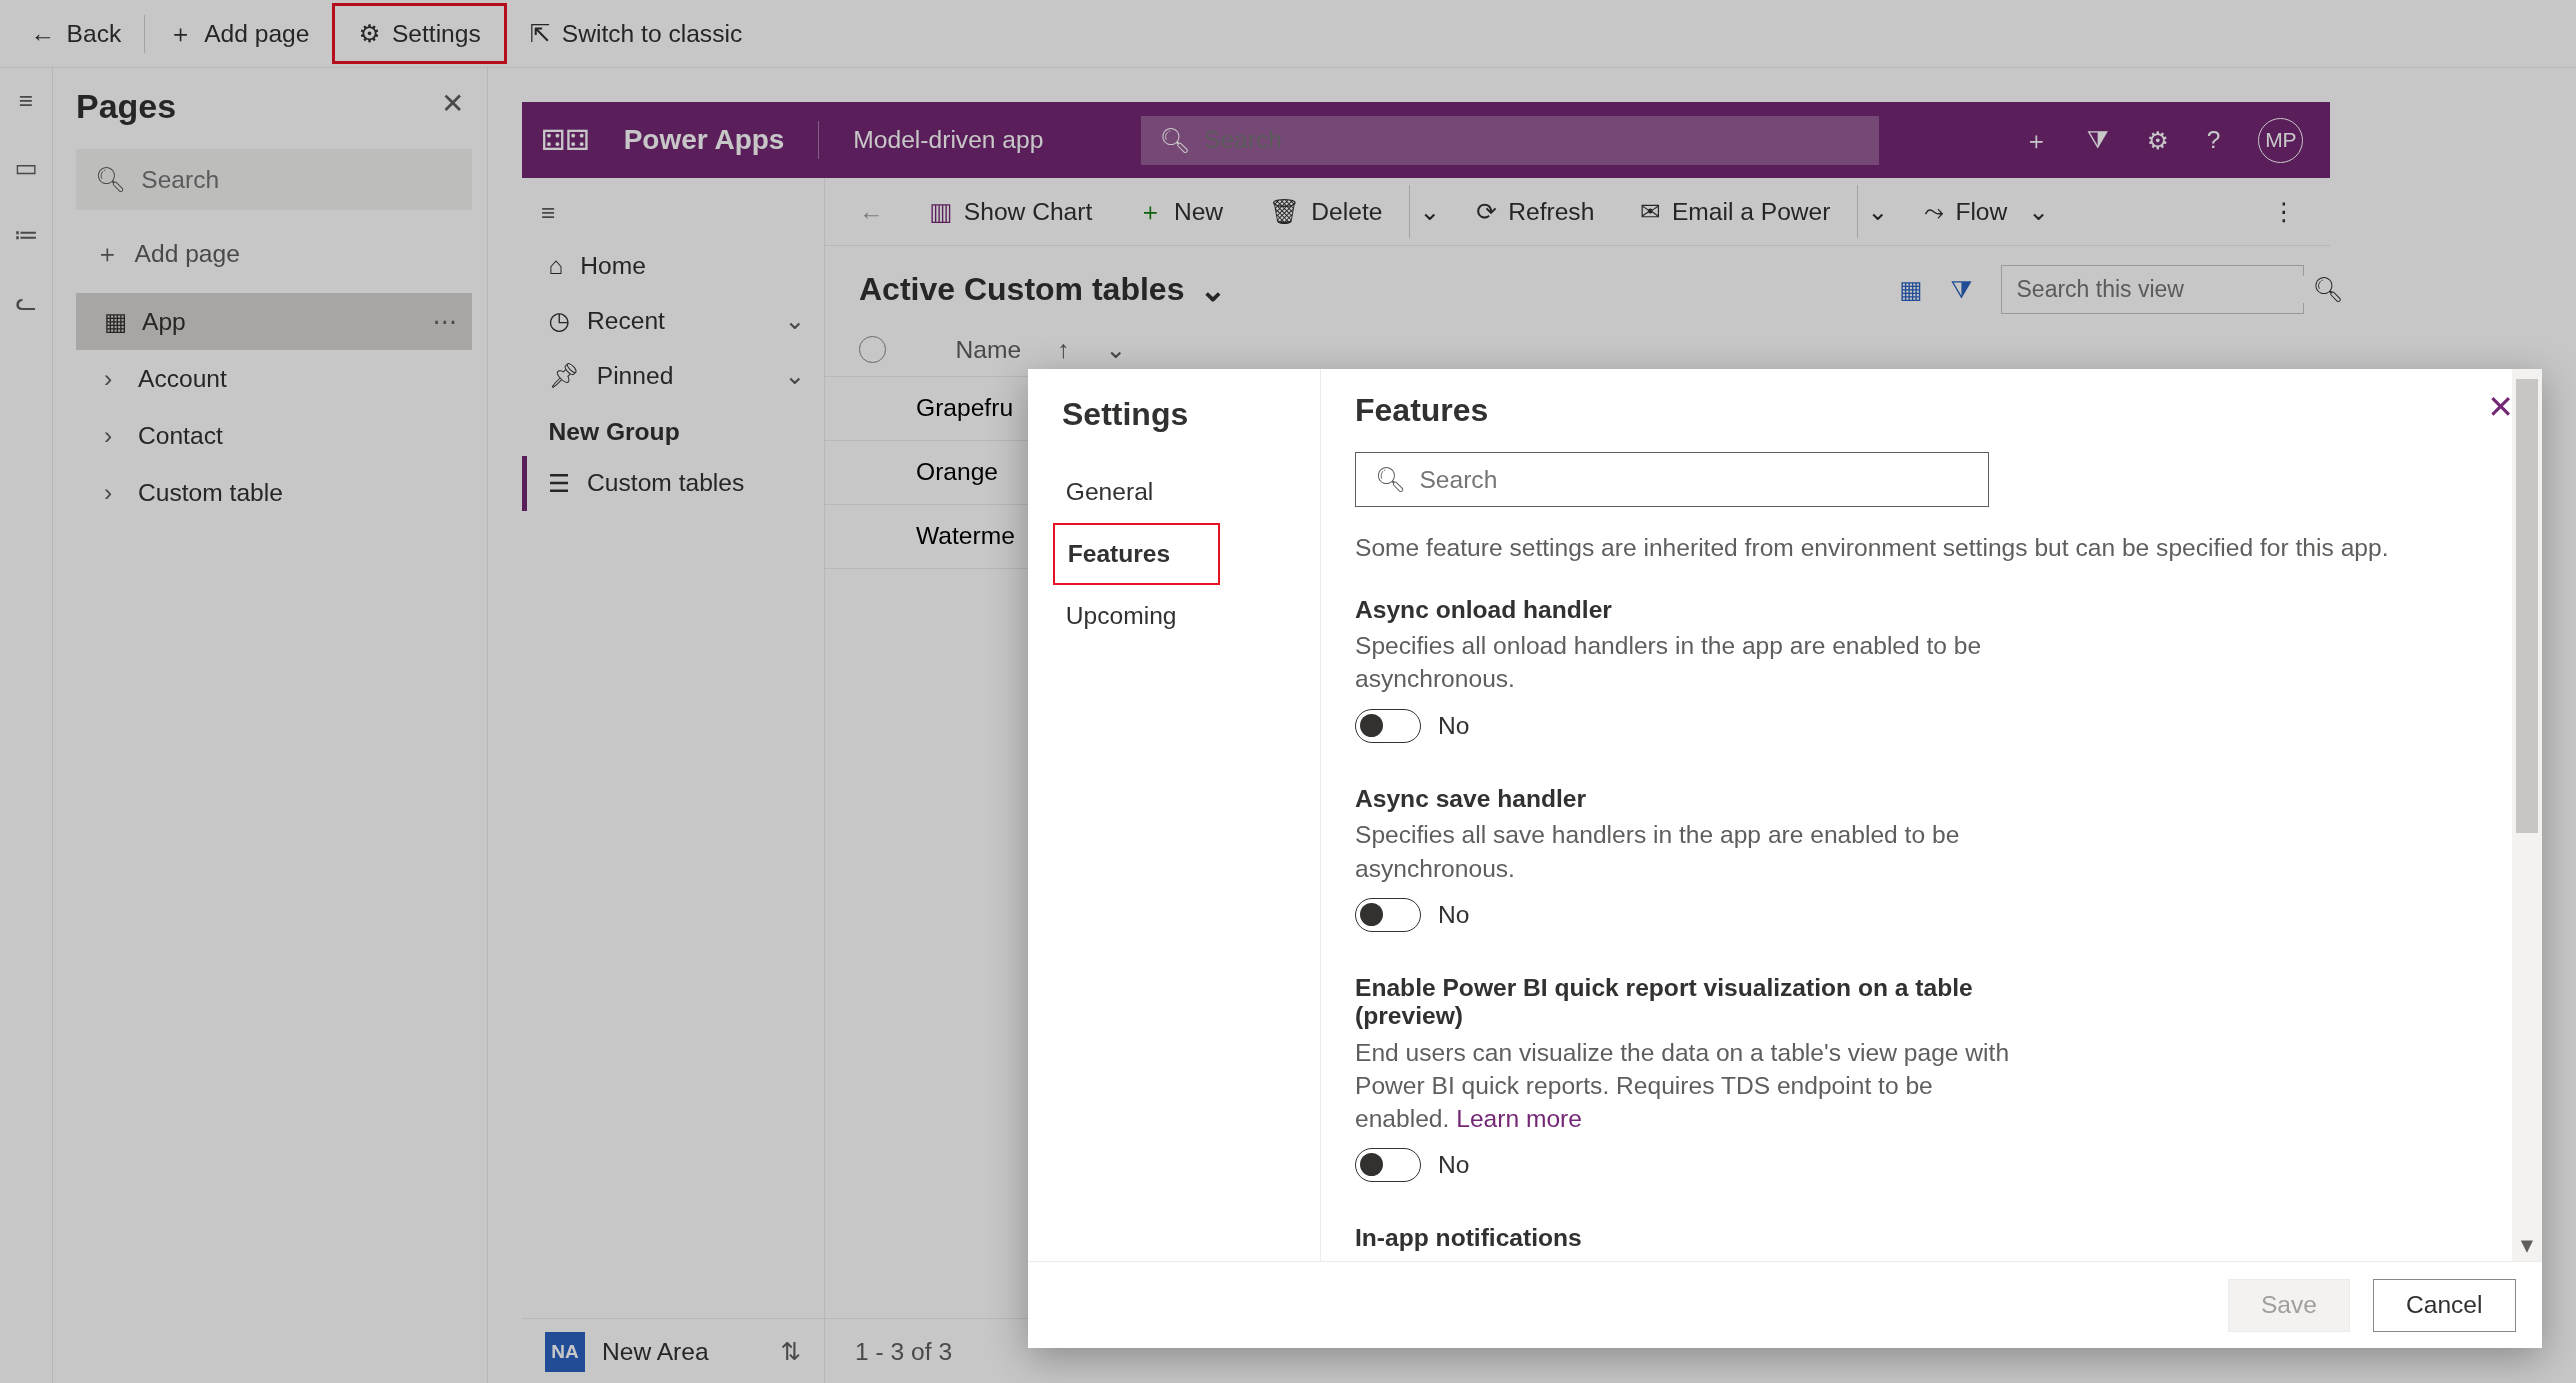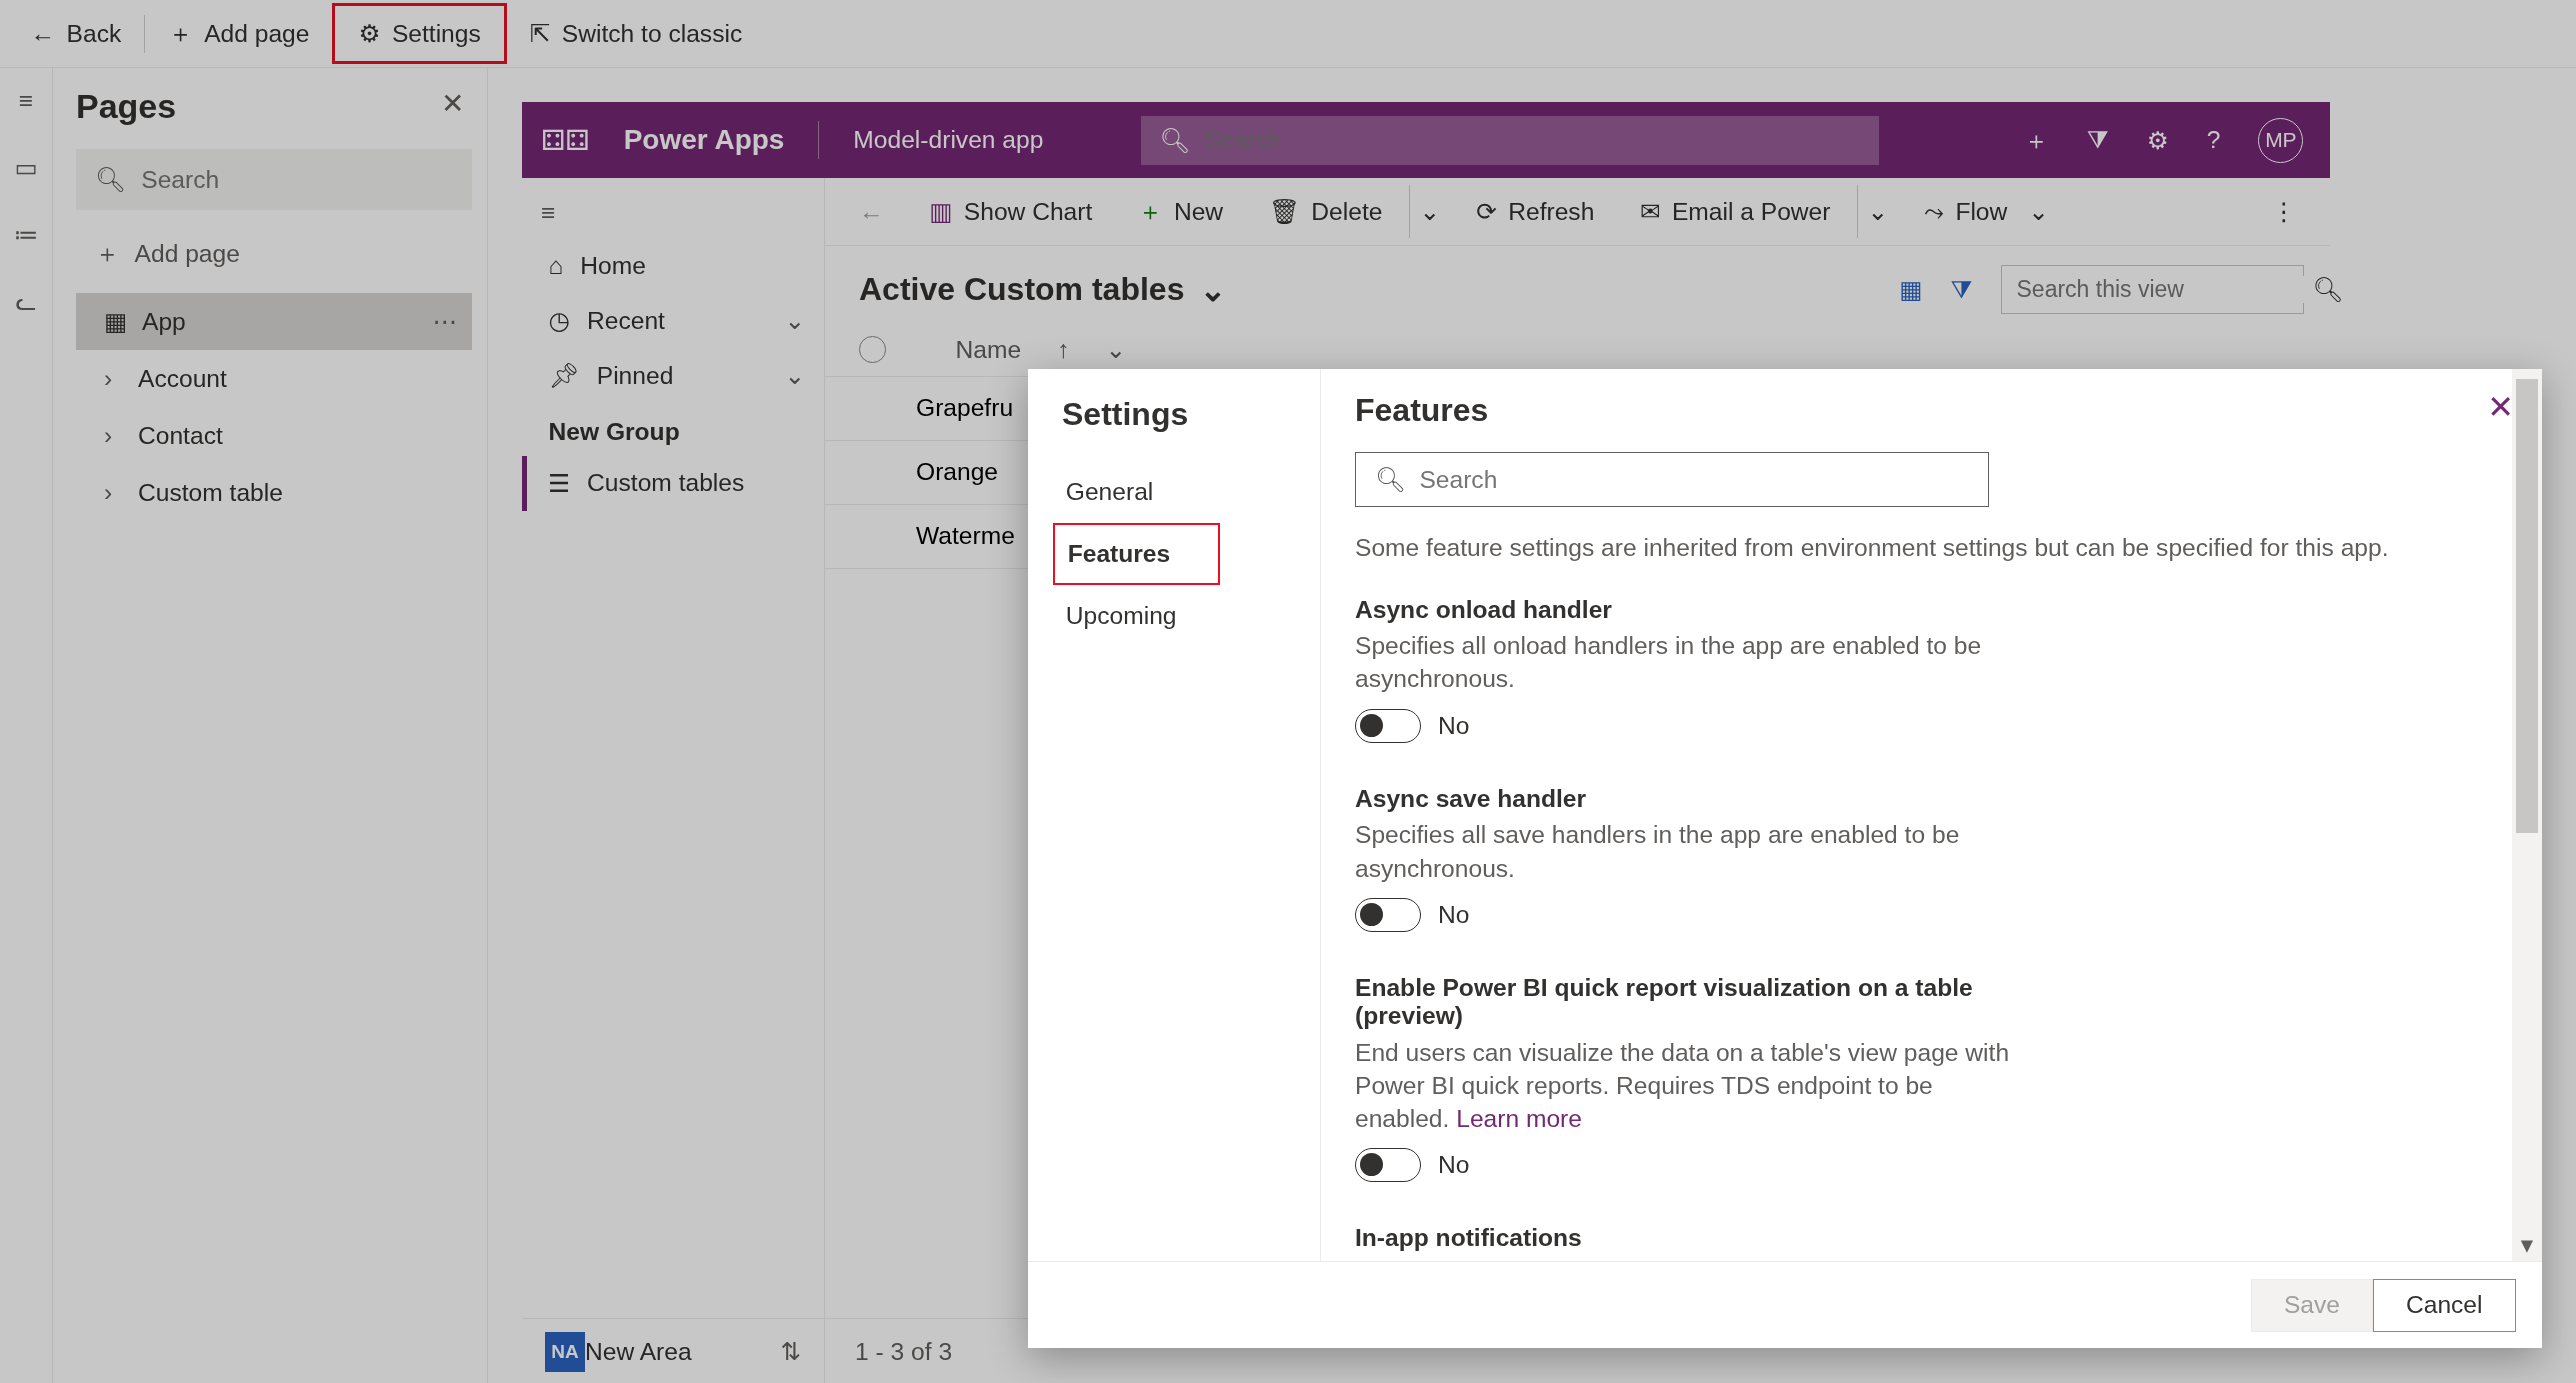--- a/index.html
+++ b/index.html
@@ -55,21 +55,21 @@
   .viewrow { display:flex; align-items:center; justify-content:space-between; padding:19px 26.5px 9.5px 34px;}
   .viewtitle { font-size:32px; font-weight:600; display:flex; align-items:center; gap:15px;}
   .viewright { display:flex; align-items:center; gap:28px;}
   .viewsearch { width:303px; height:49px; border:0.9px solid #c8c6c4; display:flex; align-items:center; padding:0 15px; justify-content:space-between;}
   .viewsearch input { border:none; outline:none; font-size:23px; flex:1;}
   .tablehead { display:flex; align-items:center; height:53px; padding-left:34px; gap:36px; border-bottom:0.9px solid #edebe9; color:#605e5c;}
   .radio { width:26.5px; height:26.5px; border:1.9px solid #8a8886; border-radius:50%;}
   .tablerow { height:64px; display:flex; align-items:center; padding-left:91px; border-bottom:0.9px solid #edebe9;}
   .tablerow a { color:#000000;}
   
-  .appbottom { margin-top:auto; height:66px; border-top:0.9px solid #edebe9; display:flex; align-items:center; padding:0 23px;}
+  .appbottom { margin-top:auto; height:66px; border-top:0.9px solid #edebe9; display:flex; align-items:center; gap:17px; padding:0 23px;}
   .appbottom .sq { width:40px; height:40px; background:#2b63c0; color:#fff; display:flex; align-items:center; justify-content:center; font-size:19px; font-weight:600;}
   .appbottom .updown { margin-left:auto; color:#605e5c;}
   .pager { padding:0 30px; color:#605e5c; display:flex; align-items:center; height:66px; border-top:0.9px solid #edebe9;}
   
   .overlay { position:absolute; inset:0; background:rgba(0,0,0,.22); }
   .modal { position:absolute; top:369px; left:1028px; width:1514px; height:979px; background:#fff; display:flex; flex-direction:column; box-shadow:0 9.5px 38px rgba(0,0,0,.3);}
   .modalbody { flex:1; display:flex; min-height:0;}
   .mside { width:293px; border-right:0.9px solid #edebe9; padding:26.5px 0 0 34px;}
   .mside h3 { font-size:32px; font-weight:600; margin-bottom:28px;}
   .msitem { height:62px; display:flex; align-items:center; padding-left:3.8px; width:151px;}
@@ -84,21 +84,21 @@
   .setting { margin-bottom:42px; max-width:662px;}
   .setting .stitle { font-weight:600; margin-bottom:5.7px;}
   .setting .sdesc { color:#605e5c; line-height:1.35;}
   .toggle-row { display:flex; align-items:center; gap:17px; margin-top:13.2px;}
   .toggle { width:66px; height:34px; border:1.9px solid #323130; border-radius:38px; position:relative;}
   .toggle .knob { position:absolute; width:23px; height:23px; background:#323130; border-radius:50%; left:3.8px; top:3.8px;}
   a.learn { color:#742774; }
   .vscrollbar { width:30px; background:#f3f2f1; position:relative;}
   .vscrollbar .thumb { position:absolute; left:3.8px; right:3.8px; top:9.5px; height:454px; background:#c8c6c4;}
   .vscrollbar .arrow { position:absolute; left:0; right:0; text-align:center; color:#605e5c;}
-  .mfooter { height:87px; border-top:0.9px solid #edebe9; display:flex; align-items:center; justify-content:flex-end; padding:0 26.5px;}
+  .mfooter { height:87px; border-top:0.9px solid #edebe9; display:flex; align-items:center; justify-content:flex-end; gap:23px; padding:0 26.5px;}
   .btn { height:53px; padding:0 32px; border:0.9px solid #8a8886; background:#fff; display:flex; align-items:center; font-size:24.6px;}
   .btn.disabled { color:#a19f9d; border-color:#edebe9; background:#f3f2f1;}
   .closex { position:absolute; top:19px; right:28px; color:#742774; font-size:32px; cursor:pointer;}
 </style>
 </head>
 <body>
 
 <div class="root">
 <div class="bg">
 

